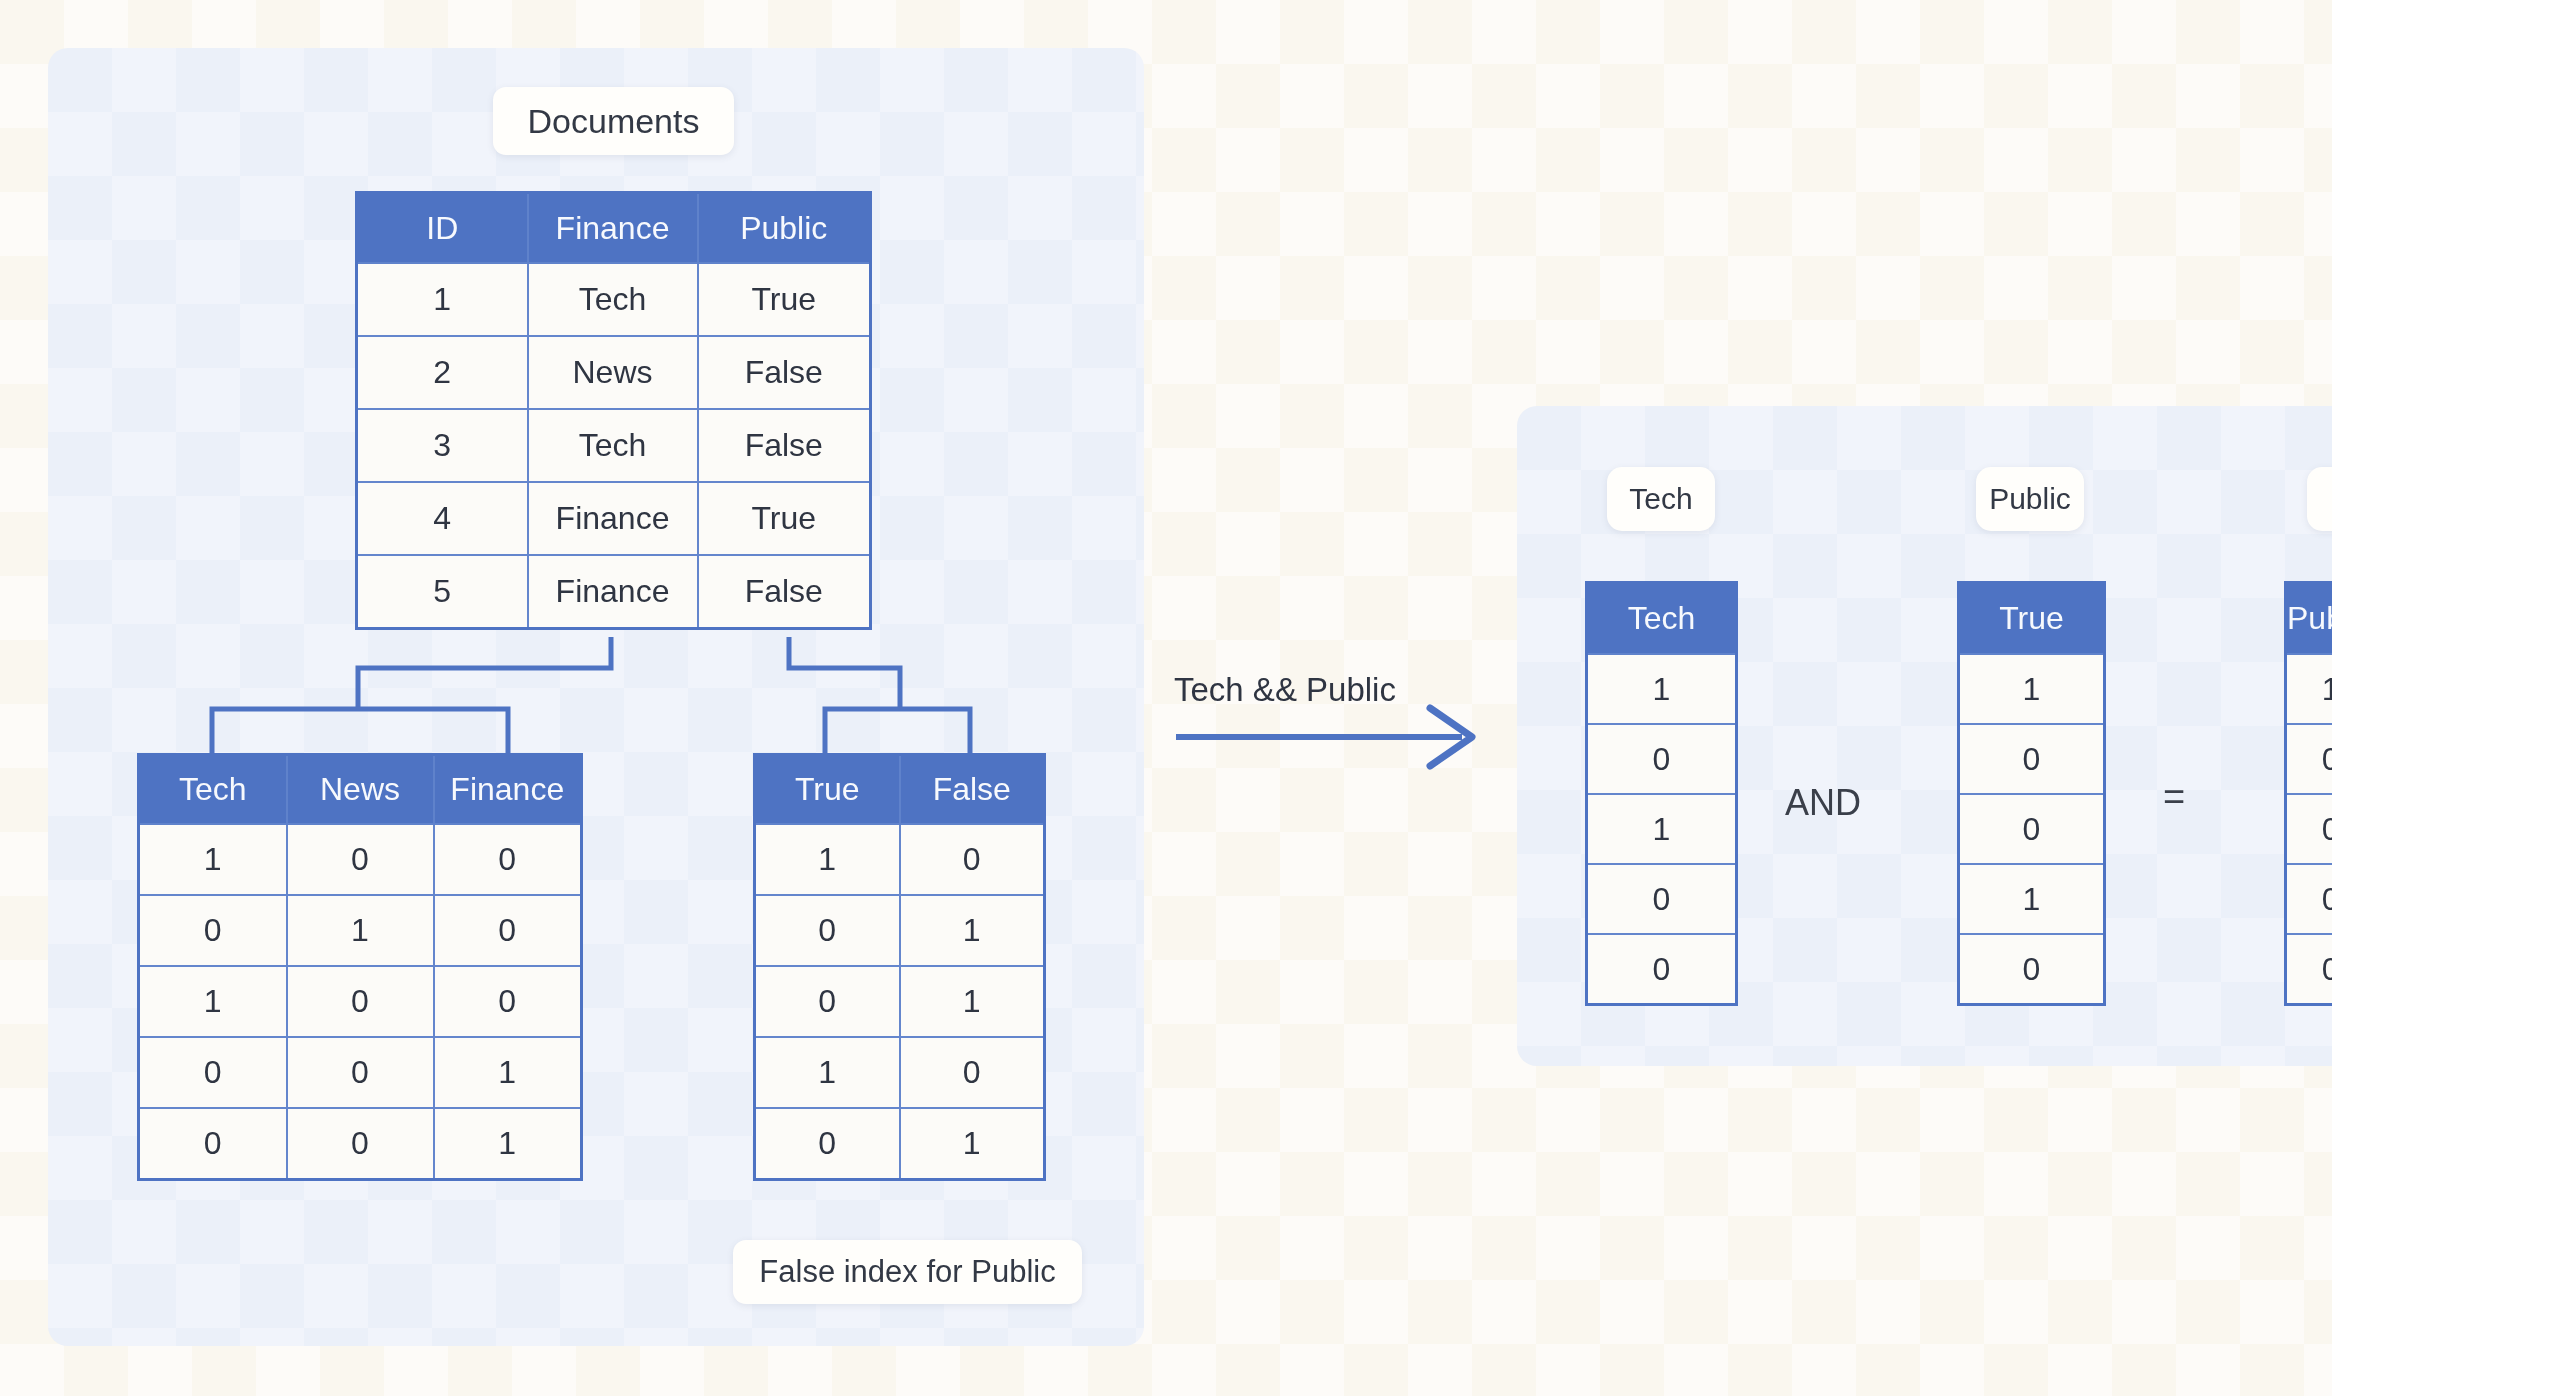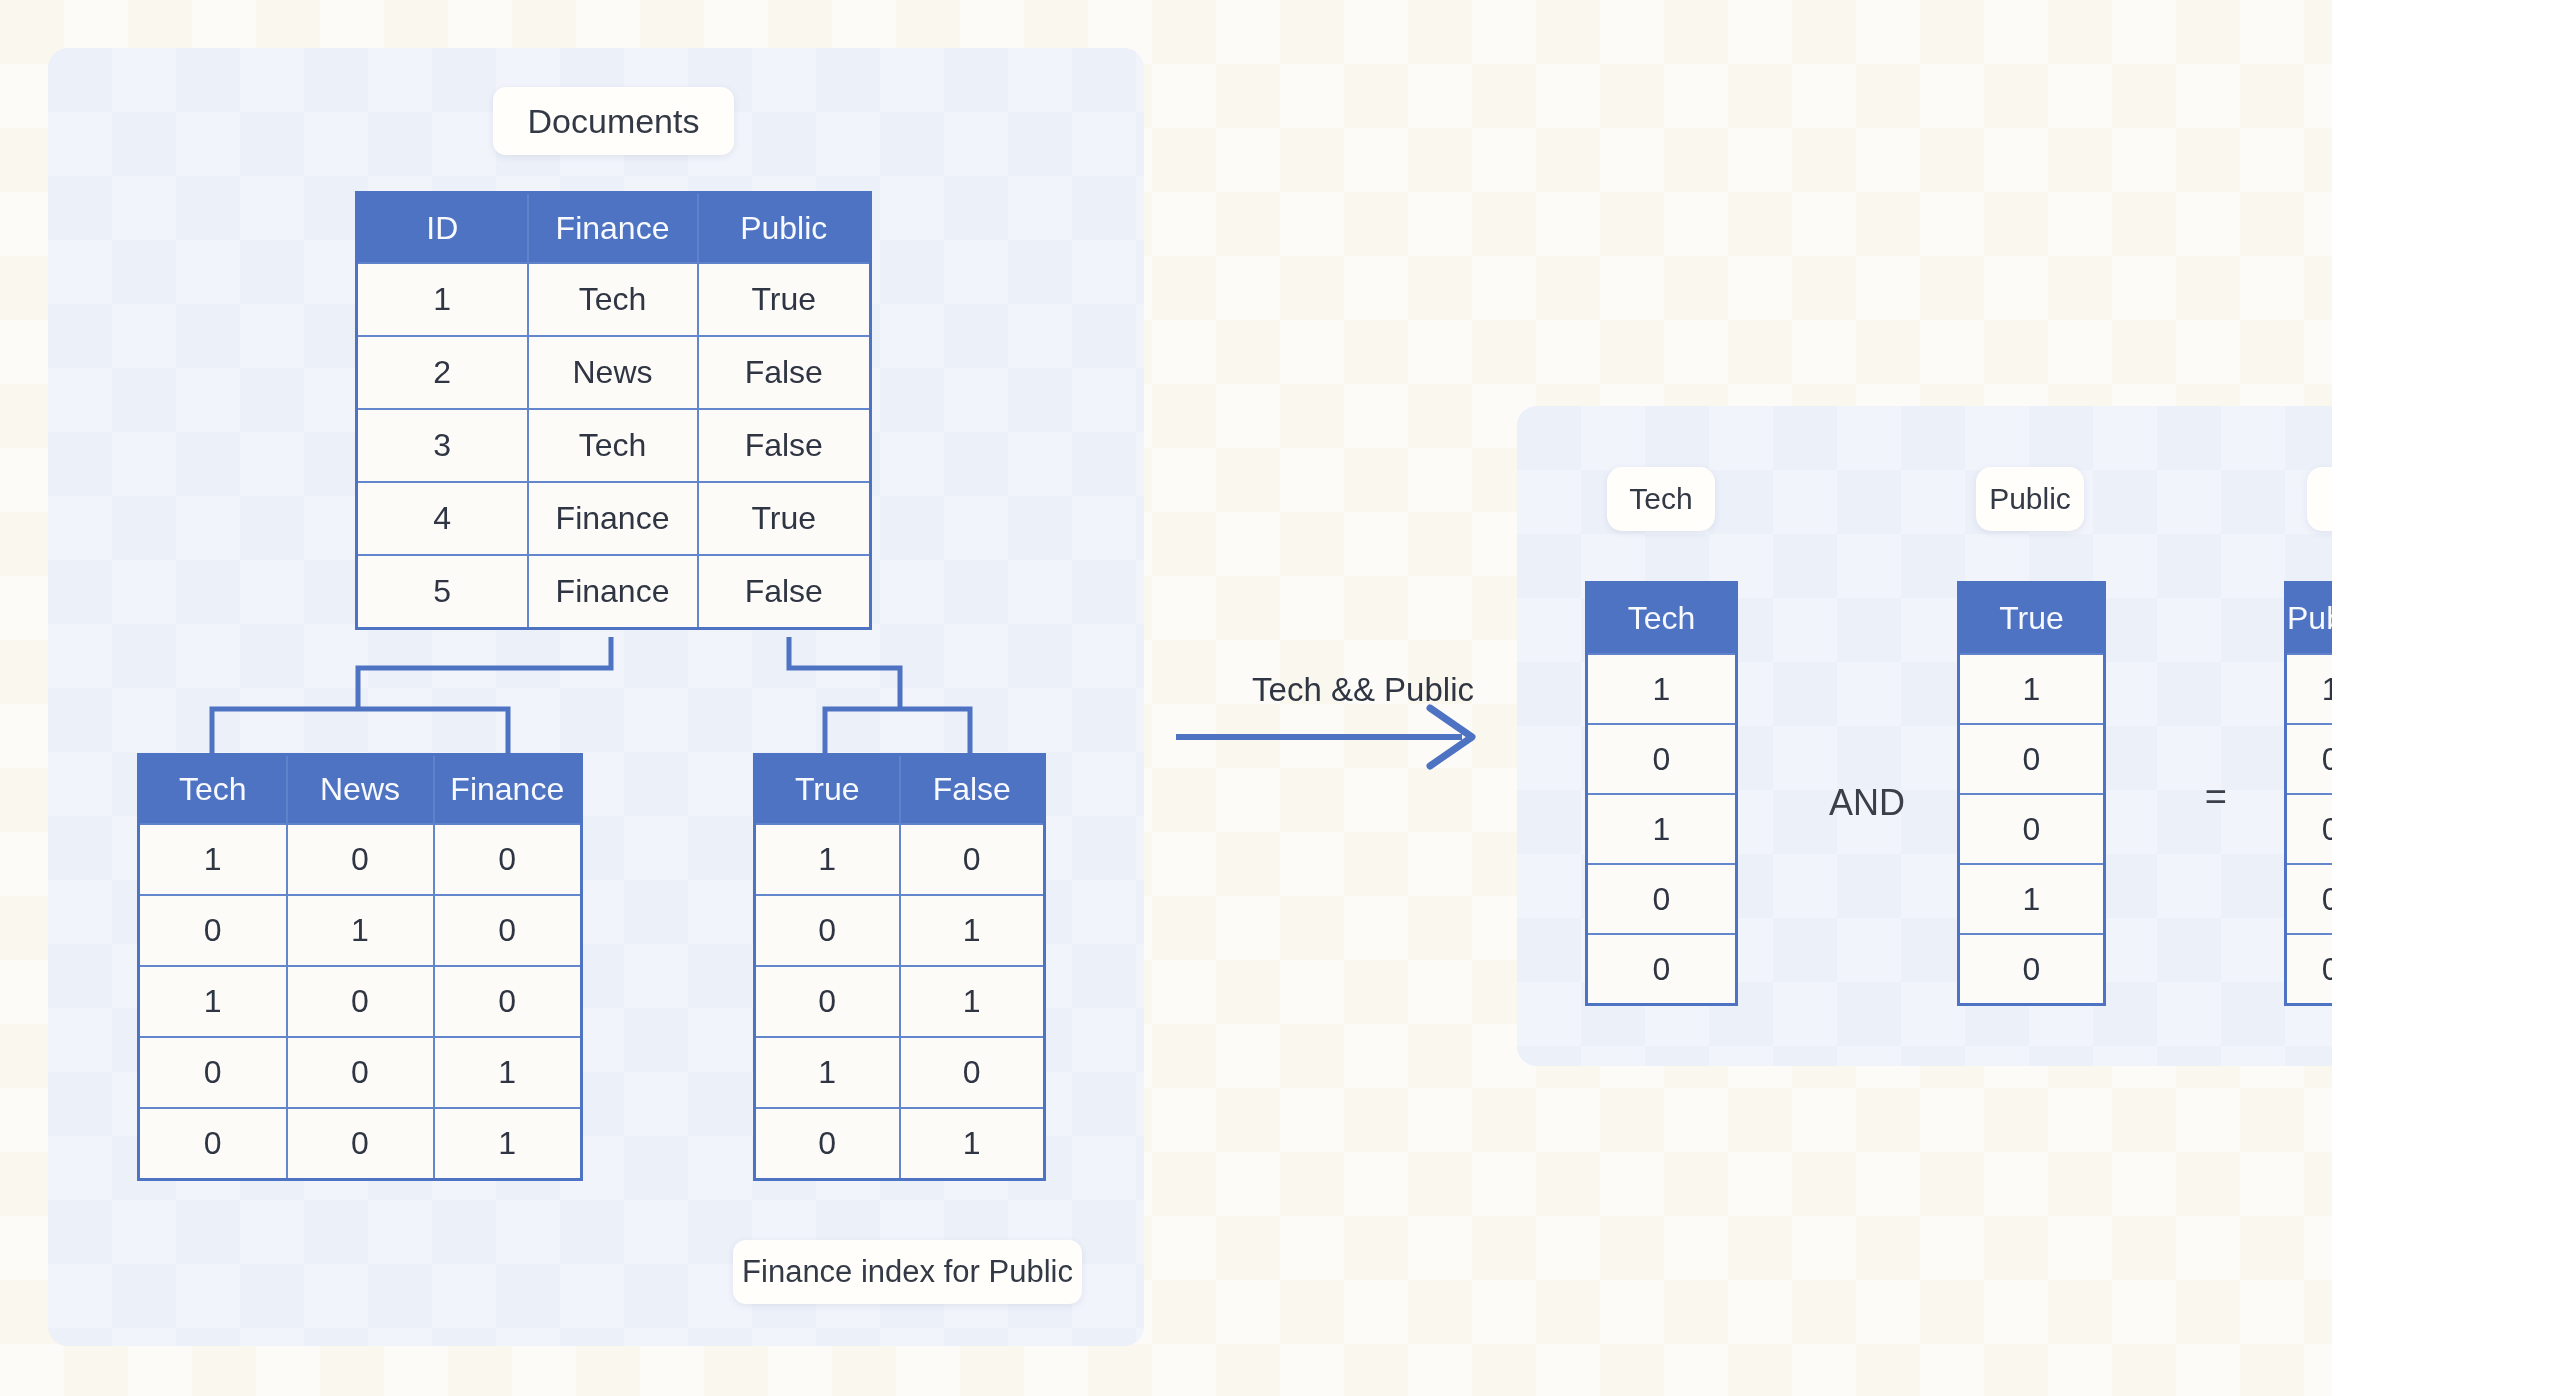--- a/index.html
+++ b/index.html
@@ -55,21 +55,21 @@
   .tbl.pub-index{left:753px;top:753px;}
   .tbl.cat-index th,.tbl.pub-index th{height:67px;}
   .tbl.cat-index td,.tbl.pub-index td{height:69px;}
   .tbl.onecol{top:581px;}
   .tbl.onecol th{height:69px;}
   .tbl.onecol td{height:68px;}
   .tbl.tech-col{left:1585px;}
   .tbl.true-col{left:1957px;}
   .tbl.result-col{left:2284px;}
 
-  .floating-text{position:absolute;z-index:4;color:#2f3542;text-align:right;}
+  .floating-text{position:absolute;z-index:4;color:#2f3542;text-align:left;}
   .arrow-label{left:1174px;top:671px;width:300px;font-size:33px;}
   .and-label{left:1785px;top:782px;width:120px;font-size:36px;color:#3a3f4a;}
   .eq-label{left:2163px;top:776px;width:64px;font-size:38px;color:#3a3f4a;}
 </style>
 </head>
 <body>
 
 <div class="page">
 
   <div class="panel left"></div>
@@ -204,21 +204,21 @@
           <td>1</td>
           <td>0</td>
         </tr>
         <tr>
           <td>0</td>
           <td>1</td>
         </tr>
       </tbody>
   </table>
 
-  <div class="chip caption-pub">Finance index for Public</div>
+  <div class="chip caption-pub">False index for Public</div>
 
   <div class="floating-text arrow-label">Tech &amp;&amp; Public</div>
 
   <div class="chip small tech">Tech</div>
   <div class="chip small public">Public</div>
   <div class="chip small id">ID</div>
 
   <table class="tbl onecol tech-col">
     <colgroup>
         <col style="width:150px">

